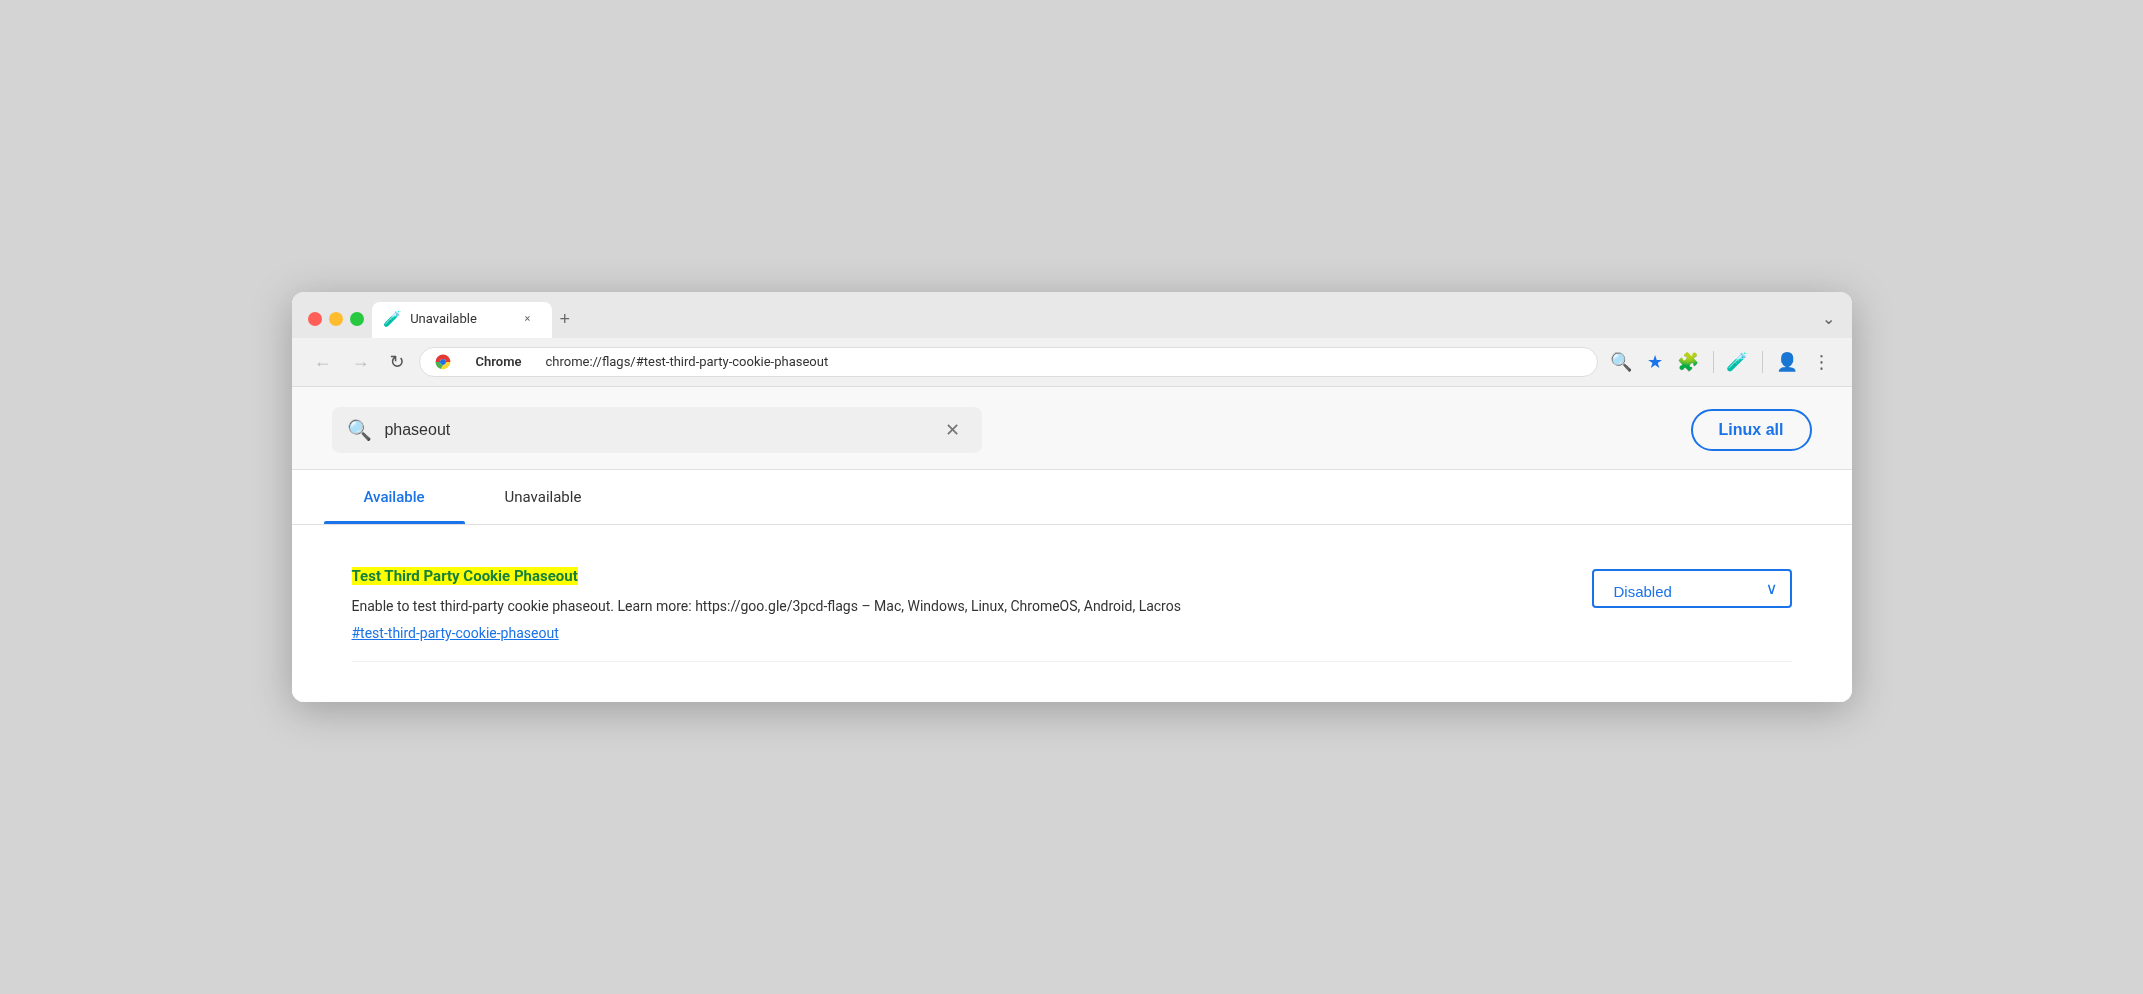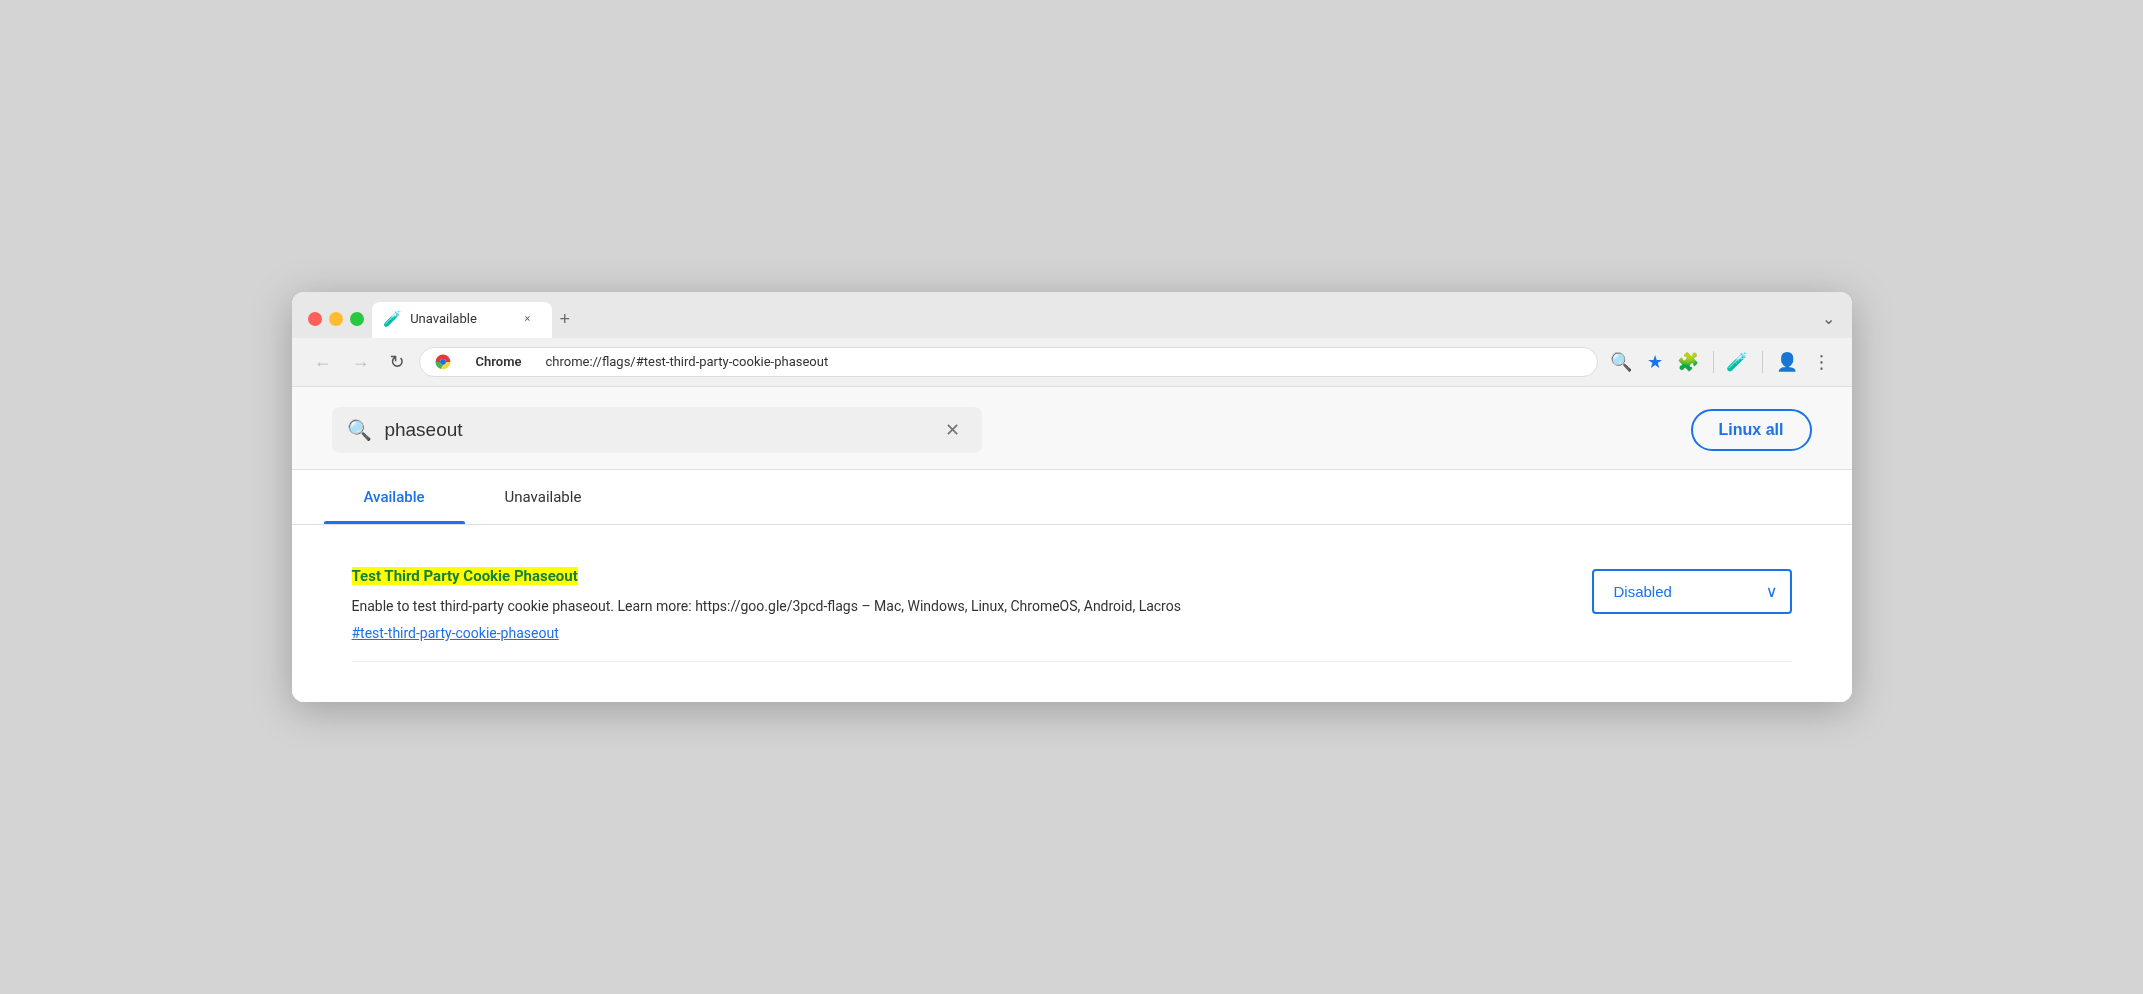--- a/index.html
+++ b/index.html
@@ -187,21 +187,21 @@
       width: 650px;
       gap: 12px;
     }
     .flag-search-wrapper .search-icon {
       font-size: 20px;
       color: #555;
     }
     .flag-search-input {
       border: none;
       background: transparent;
-      font-size: 19px;
+      font-size: 16px;
       color: #333;
       flex: 1;
       outline: none;
     }
     .clear-btn {
       background: none;
       border: none;
       font-size: 18px;
       color: #777;
       cursor: pointer;
@@ -286,21 +286,21 @@
       margin-top: 8px;
       cursor: pointer;
     }
     .flag-control {
       flex-shrink: 0;
       margin-top: 4px;
     }
     .flag-select {
       border: 2px solid #1a73e8;
       border-radius: 4px;
-      padding: 12px 40px 12px 20px;
+      padding: 12px 40px 6px 20px;
       font-size: 15px;
       color: #1a73e8;
       font-weight: 500;
       background: white;
       appearance: none;
       cursor: pointer;
       min-width: 200px;
       background-image: none;
       position: relative;
     }

